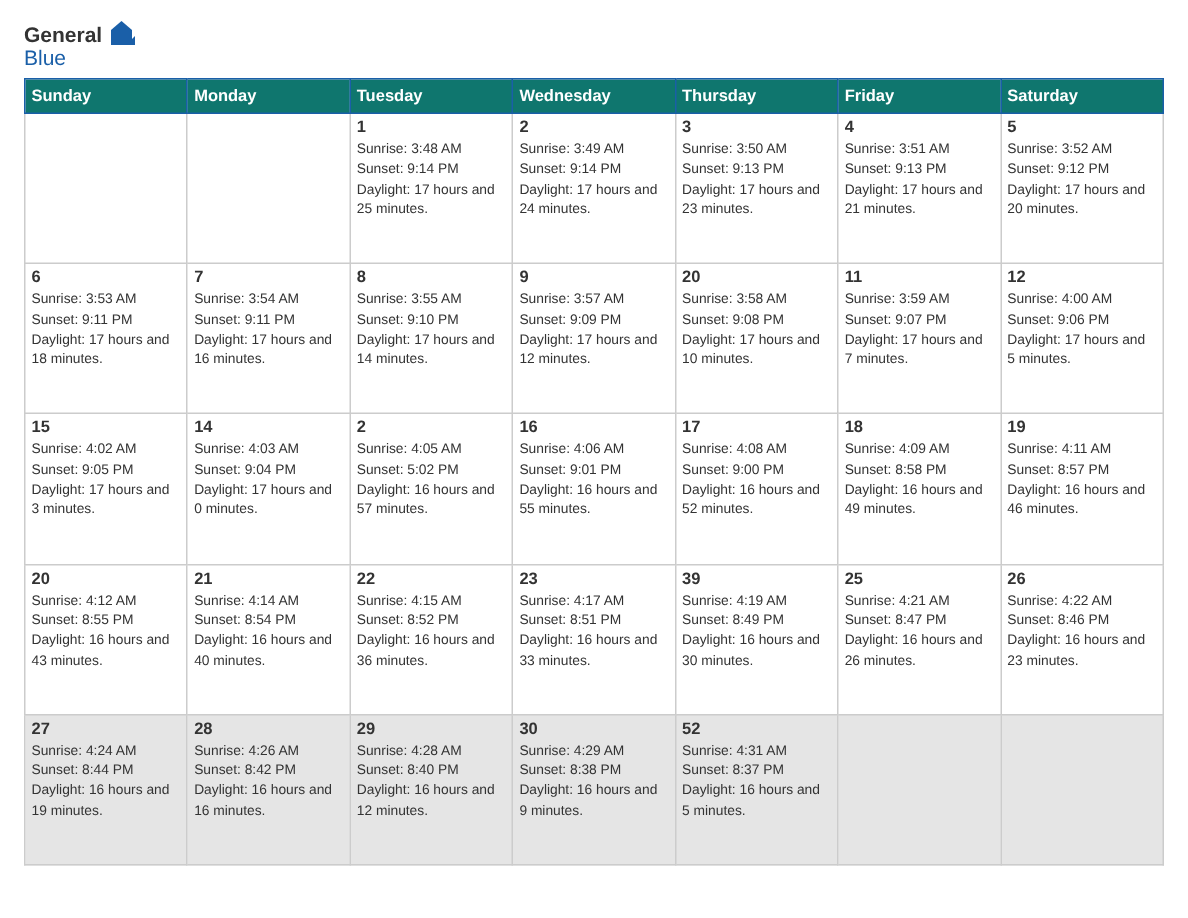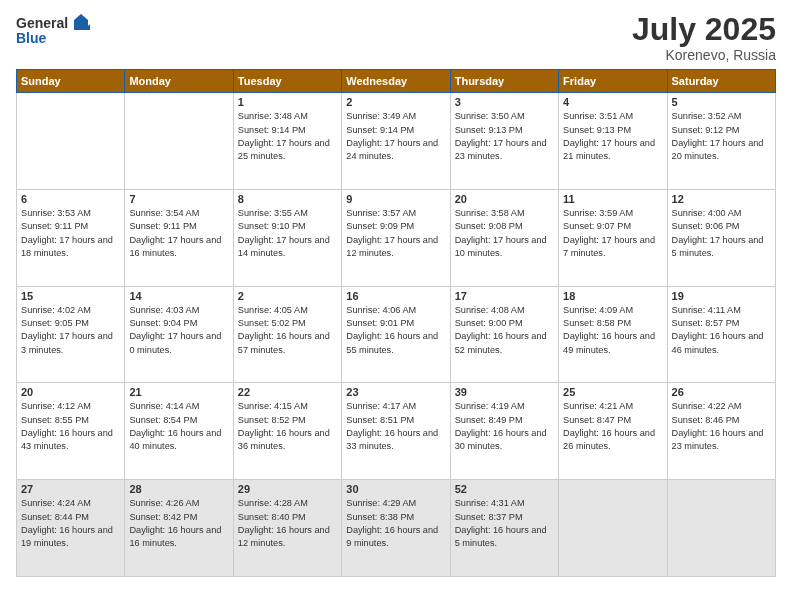--- a/index.html
+++ b/index.html
@@ -29,21 +29,21 @@
       align-items: center;
       gap: 0px;
     }
     .logo-text-general {
       font-size: 14px;
       font-weight: bold;
       color: #333;
     }
     .logo-text-blue {
       font-size: 14px;
-      font-weight: bold;
+      font-weight: normal;
       color: #1a5fa8;
     }
     .logo-icon {
       width: 22px;
       height: 22px;
       margin-left: 2px;
     }
     .title-area {
       text-align: right;
     }
@@ -58,21 +58,21 @@
       color: #555;
     }
     .calendar {
       flex: 1;
       border: 1px solid #ccc;
       border-collapse: collapse;
       width: 100%;
       table-layout: fixed;
     }
     .calendar thead tr th {
-      background-color: #a16207;
+      background-color: #0f766e;
       color: #fff;
       font-size: 11px;
       font-weight: bold;
       padding: 5px 4px;
       text-align: left;
       border: 1px solid #1a5fa8;
     }
     .calendar tbody tr td {
       border: 1px solid #ccc;
       vertical-align: top;
@@ -107,24 +107,20 @@
         <div style="display:flex; align-items:center;">
           <span class="logo-text-general">General</span>
           <svg class="logo-icon" viewBox="0 0 22 22">
             <polygon points="4,18 18,18 18,8 11,2 4,8" fill="#1a5fa8"></polygon>
             <polygon points="14,18 20,12 20,18" fill="#1a5fa8"></polygon>
           </svg>
         </div>
         <span class="logo-text-blue" style="margin-top:-4px;">Blue</span>
       </div>
     </div>
-    <div class="title-area">
-      <div class="main-title">July 2025</div>
-      <div class="subtitle">Korenevo, Russia</div>
-    </div>
   </div>
 
   <table class="calendar">
     <thead>
       <tr>
       <th>Sunday</th>
           <th>Monday</th>
           <th>Tuesday</th>
           <th>Wednesday</th>
           <th>Thursday</th>

